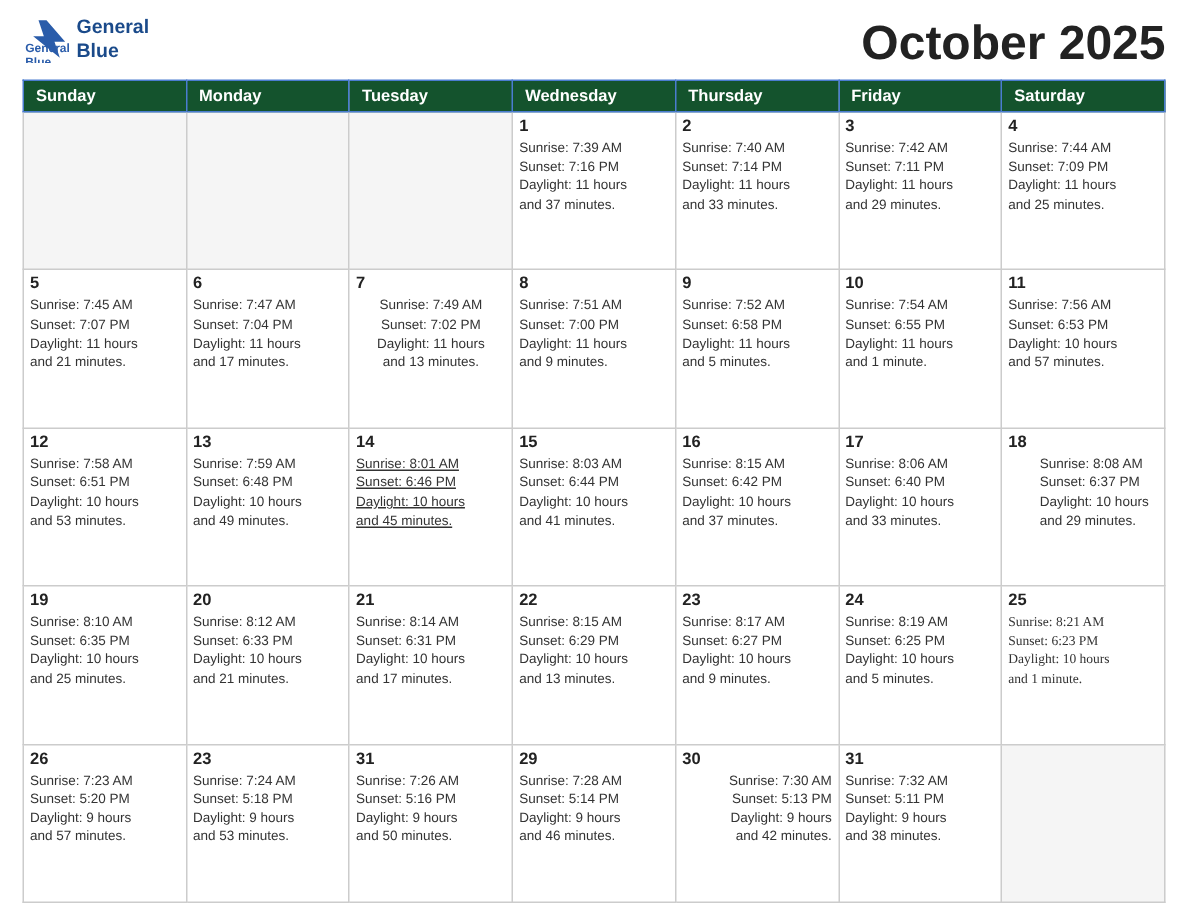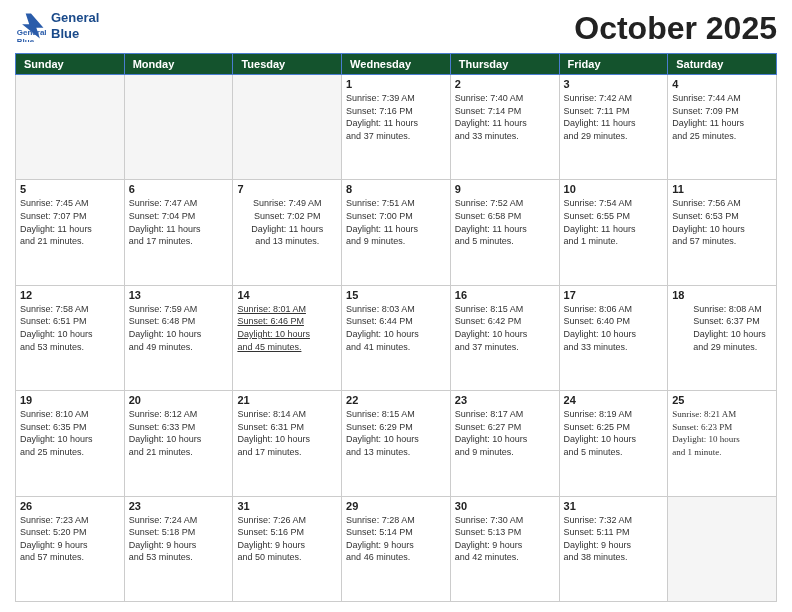--- a/index.html
+++ b/index.html
@@ -337,21 +337,21 @@
           </td>
           <td>
             <span class="day-num">29</span>
             <div class="day-info" style="white-space: pre-line;">Sunrise: 7:28 AM
 Sunset: 5:14 PM
 Daylight: 9 hours
 and 46 minutes.</div>
           </td>
           <td>
             <span class="day-num">30</span>
-            <div class="day-info" style="white-space: pre-line;">Sunrise: 7:30 AM
+            <div class="day-info" style="white-space: pre-line; text-align: right;">Sunrise: 7:30 AM
 Sunset: 5:13 PM
 Daylight: 9 hours
 and 42 minutes.</div>
           </td>
           <td>
             <span class="day-num">31</span>
             <div class="day-info" style="white-space: pre-line;">Sunrise: 7:32 AM
 Sunset: 5:11 PM
 Daylight: 9 hours
 and 38 minutes.</div>

